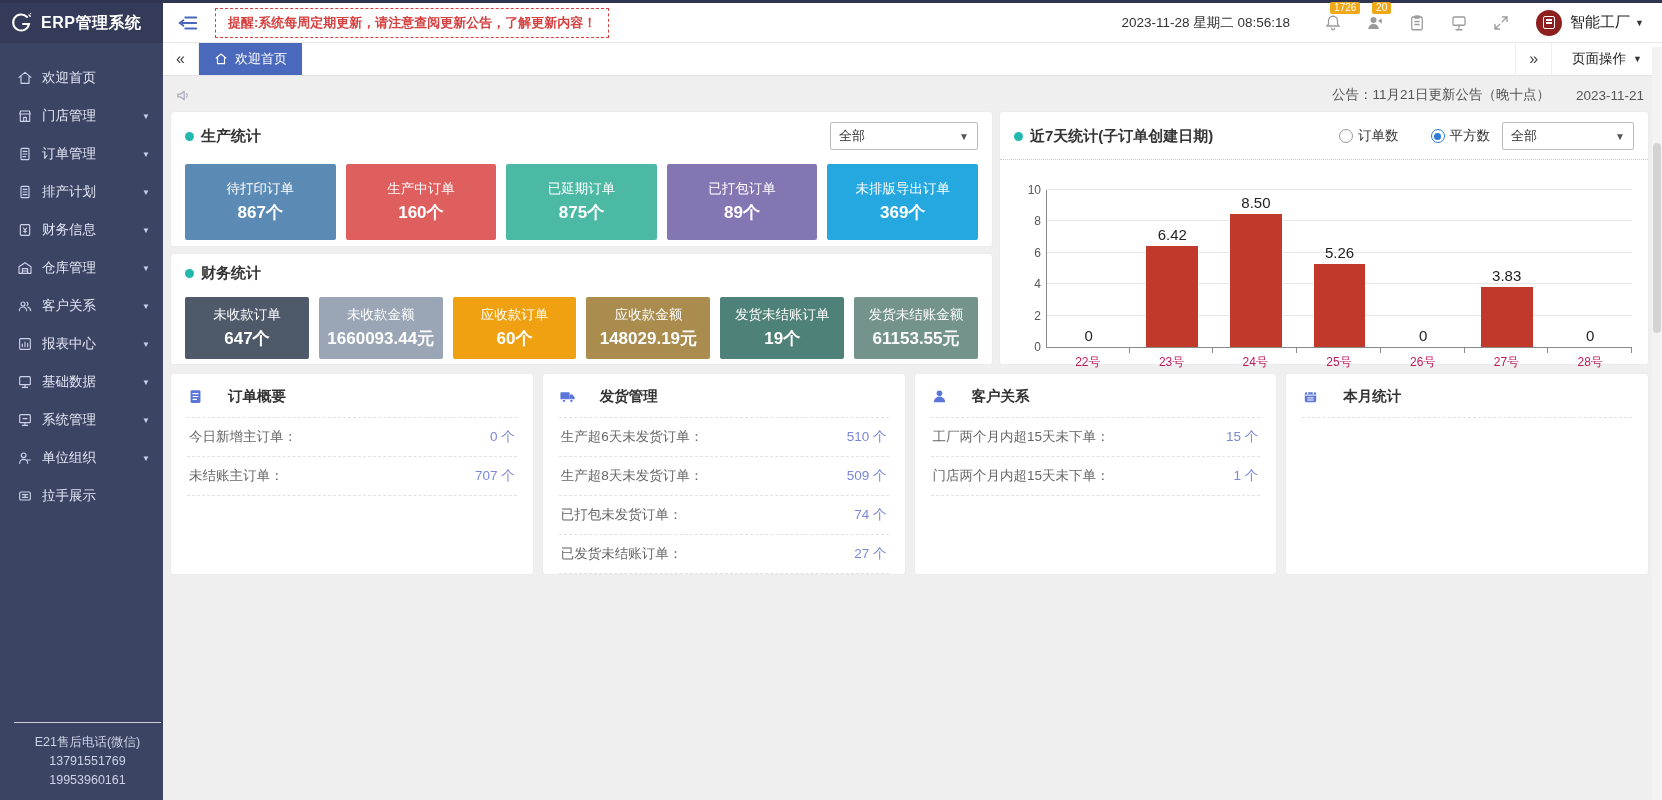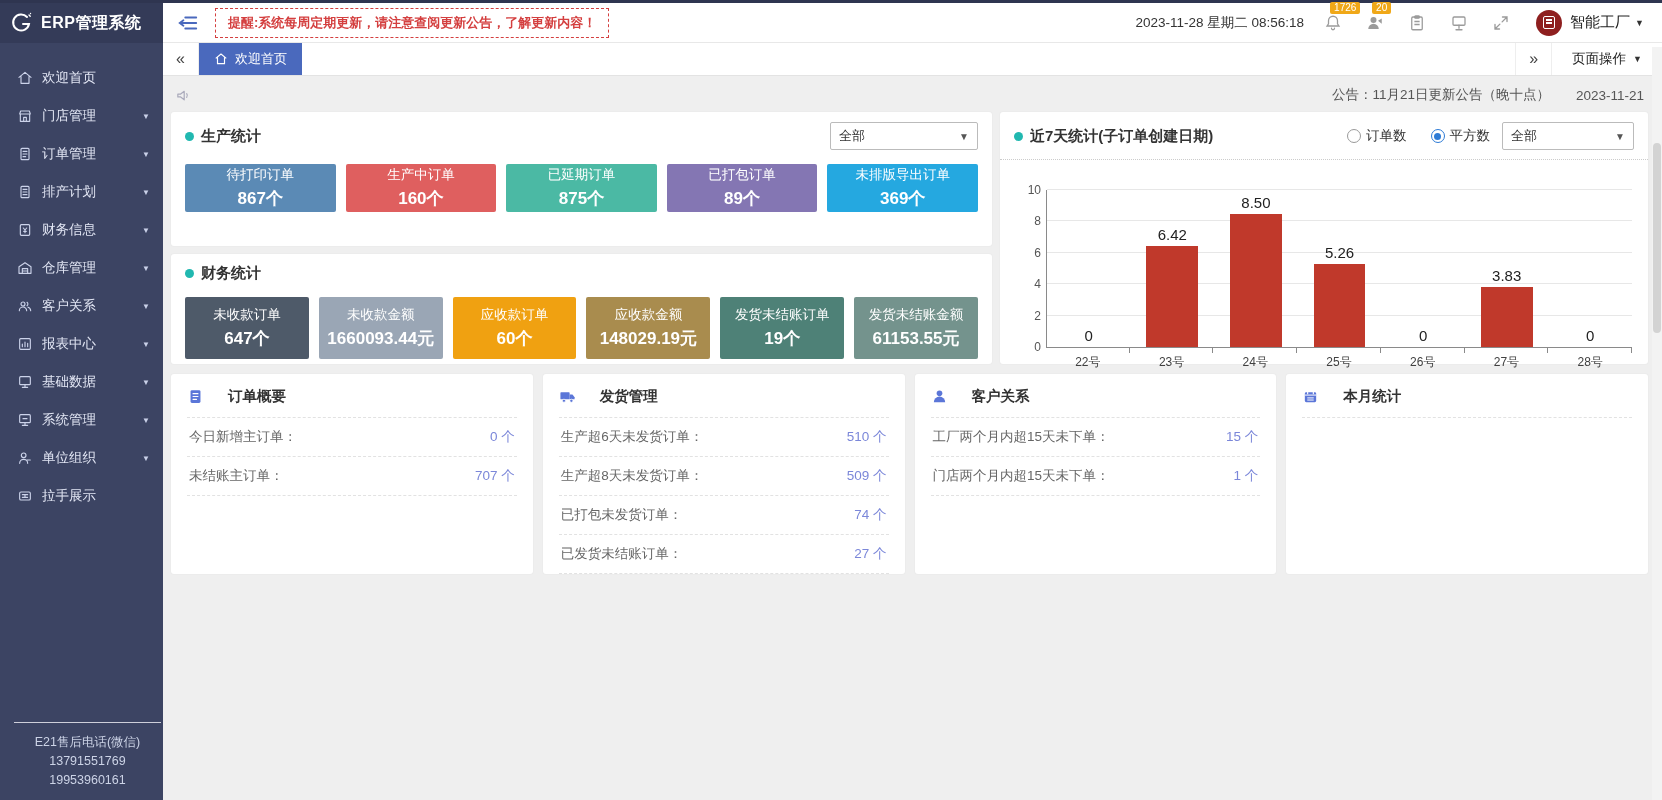--- a/index.html
+++ b/index.html
@@ -21,21 +21,21 @@
 
   
   .main { flex:1; display:flex; flex-direction:column; min-width:0; }
 
   
   .topbar { height:40px; background:#fff; display:flex; align-items:center; padding:0 18px 0 14px; border-bottom:1px solid #e8e8e8; }
   .hamburger { width:22px; height:22px; color:#4a69bd; cursor:pointer; }
   .hamburger svg { width:100%; height:100%; }
   .notice { margin-left:16px; border:1px dashed #d43f3f; color:#d43f3f; font-size:13px; font-weight:bold; padding:5px 12px; white-space:nowrap; }
   .top-spacer { flex:1; }
-  .datetime { font-size:13.5px; color:#333; margin-right:8px; white-space:nowrap; }
+  .datetime { font-size:13.5px; color:#333; margin-right:22px; white-space:nowrap; }
   .hic { position:relative; width:18px; height:18px; color:#9b9b9b; margin:0 12px; cursor:pointer; }
   .badge { position:absolute; top:-12px; left:6px; background:#f0a818; color:#fff; font-size:10px; line-height:12px; padding:0 4px; border-radius:2px; white-space:nowrap; }
   .userbox { display:flex; align-items:center; margin-left:14px; cursor:pointer; }
   .avatar { width:26px; height:26px; border-radius:50%; background:#8e1f1f; display:flex; align-items:center; justify-content:center; }
   .avatar .emblem { width:12px; height:13px; border:1.5px solid #fff; border-radius:2px; position:relative; }
   .avatar .emblem:before { content:""; position:absolute; left:2px; right:2px; top:2px; height:1.5px; background:#fff; }
   .avatar .emblem:after { content:""; position:absolute; left:2px; right:2px; top:5px; height:1.5px; background:#fff; }
   .username { font-size:15px; color:#222; margin:0 5px 0 8px; }
   .dcaret { font-size:9px; color:#333; }
 
@@ -62,48 +62,48 @@
   .panel { background:#fff; border-radius:3px; box-shadow:0 0 2px rgba(0,0,0,.06); }
   .phead { display:flex; align-items:center; padding:10px 14px 8px 14px; }
   .dot { width:9px; height:9px; border-radius:50%; background:#21b8b0; margin-right:7px; flex:none; }
   .ptitle { font-size:15px; font-weight:bold; color:#333; }
   .fake-select { margin-left:auto; height:28px; border:1px solid #bbb; border-radius:2px; background:#fff; display:flex; align-items:center; justify-content:space-between; padding:0 8px; font-size:13px; color:#333; cursor:pointer; }
   .fake-select .sc { font-size:10px; color:#555; margin-left:20px; }
   .sel-wide { width:148px; }
   .sel-chart { width:132px; margin-left:12px; }
 
   .cards-row { display:flex; gap:10px; padding:6px 14px 16px 14px; }
-  .stat-card { flex:1; height:48px; border-radius:2px; color:#fff; display:flex; flex-direction:column; align-items:center; justify-content:center; cursor:pointer; }
+  .stat-card { flex:1; height:76px; border-radius:2px; color:#fff; display:flex; flex-direction:column; align-items:center; justify-content:center; cursor:pointer; }
   .stat-card .clabel { font-size:13.5px; }
   .stat-card .cvalue { font-size:17px; font-weight:bold; margin-top:3px; white-space:nowrap; }
   .panel.production { height:134px; }
   .panel.finance { height:110px; }
   .panel.finance .stat-card { height:62px; }
   .panel.finance .cards-row { padding-bottom:12px; }
 
   
   .chart-panel { width:648px; min-width:648px; height:252px; display:flex; flex-direction:column; }
   .chart-panel .phead { border-bottom:1px dotted #ccc; padding-bottom:9px; }
-  .radio-group { margin-left:auto; display:flex; align-items:center; gap:24px; font-size:13.5px; color:#333; }
+  .radio-group { margin-left:auto; display:flex; align-items:center; gap:32px; font-size:13.5px; color:#333; }
   .radio { display:flex; align-items:center; gap:5px; cursor:pointer; }
   .rdot { width:14px; height:14px; border-radius:50%; border:1px solid #9a9a9a; background:#fff; position:relative; }
   .rdot.on { border-color:#2d7bd6; }
   .rdot.on:after { content:""; position:absolute; inset:2.5px; border-radius:50%; background:#2d7bd6; }
   .chart-wrap { flex:1; padding:16px 0 0 0; }
   #chart-plot { position:relative; height:158px; margin:14px 16px 0 46px; border-left:1px solid #8a8a8a; border-bottom:1px solid #8a8a8a; }
   .gridline { position:absolute; left:0; right:0; height:1px; background:#e7e7e7; }
   .ylab { position:absolute; left:-36px; width:30px; text-align:right; font-size:12px; color:#555; transform:translateY(50%); }
   .bars { position:absolute; inset:0; display:flex; align-items:flex-end; }
   .bar-slot { flex:1; height:100%; display:flex; flex-direction:column; justify-content:flex-end; align-items:center; }
   .bar-label { font-size:15px; color:#222; margin-bottom:3px; }
   .bar { width:62%; background:#c0392b; }
   .xticks { display:flex; height:5px; margin:0 16px 0 46px; }
   .xticks i { flex:1; border-right:1px solid #8a8a8a; }
   .xlabels { display:flex; margin:1px 16px 0 46px; }
-  .xlabels span { flex:1; text-align:center; font-size:12px; color:#404040; }
+  .xlabels span { flex:1; text-align:center; font-size:12px; color:#be185d; }
 
   
   .bottom-grid { display:flex; gap:10px; margin-top:10px; }
   .bpanel { flex:1; min-height:186px; background:#fff; border-radius:3px; box-shadow:0 0 2px rgba(0,0,0,.06); padding:0 16px; }
   .bhead { display:flex; align-items:center; gap:24px; padding:13px 0 11px 0; border-bottom:1px dashed #e2e2e2; }
   .bhead .bicon { width:17px; height:17px; color:#5b76d8; }
   .bhead .bicon svg { width:100%; height:100%; }
   .btitle { font-size:14.5px; font-weight:bold; color:#333; }
   .stat-row { display:flex; align-items:center; justify-content:space-between; padding:10px 2px; border-bottom:1px dashed #e2e2e2; }
   .stat-label { font-size:13.5px; color:#666; }

